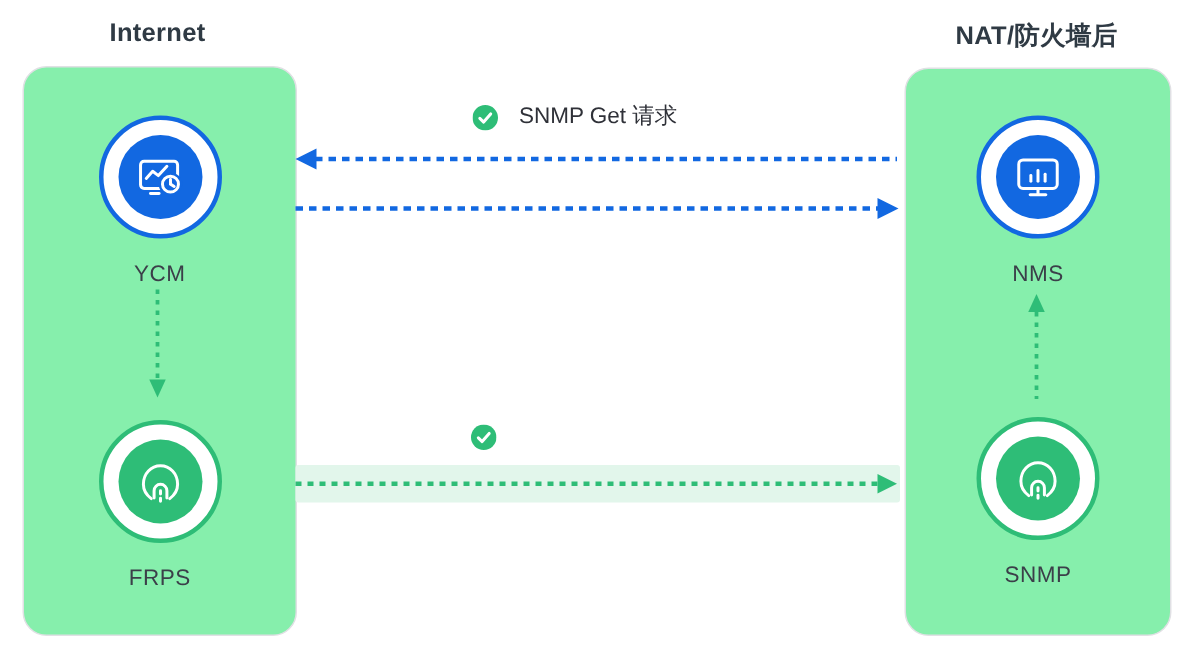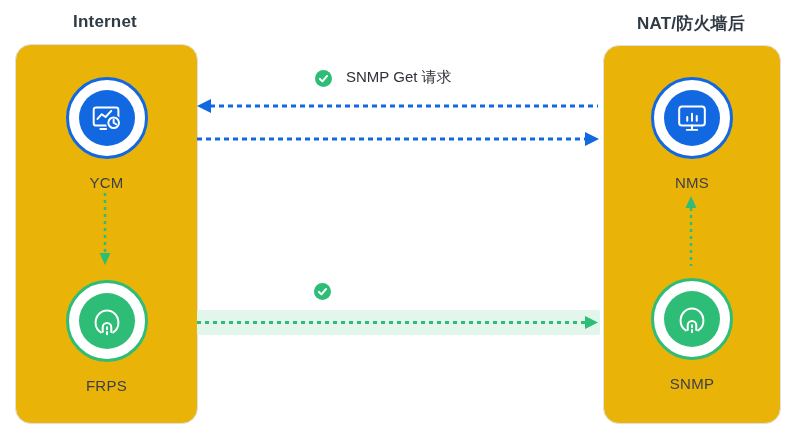--- a/index.html
+++ b/index.html
@@ -7,21 +7,21 @@
     position:relative;width:801px;height:445px;background:#fff;overflow:hidden;
     font-family:"Liberation Sans","DejaVu Sans",sans-serif;
   }
   .zone-title{
     position:absolute;top:12px;transform:translateX(-50%);
     font-size:17px;font-weight:700;color:var(--heading_text);letter-spacing:.2px;white-space:nowrap;
   }
   .zone-title.left{left:105px;}
   .zone-title.right{left:691px;text-align:center;}
   .panel{
-    position:absolute;background:#eab308;border:1.5px solid var(--panel_border);border-radius:16px;
+    position:absolute;background:#86efac;border:1.5px solid var(--panel_border);border-radius:16px;
   }
   .panel.left{left:15px;top:44px;width:181px;height:378px;}
   .panel.right{left:603px;top:45px;width:176px;height:377px;text-align:right;}
   .node{
     position:absolute;left:50%;transform:translateX(-50%);
     display:flex;flex-direction:column;align-items:center;gap:15px;
   }
   .ring{
     width:76px;height:76px;border-radius:50%;border:3px solid;display:flex;align-items:center;justify-content:center;background:#fff;
   }

